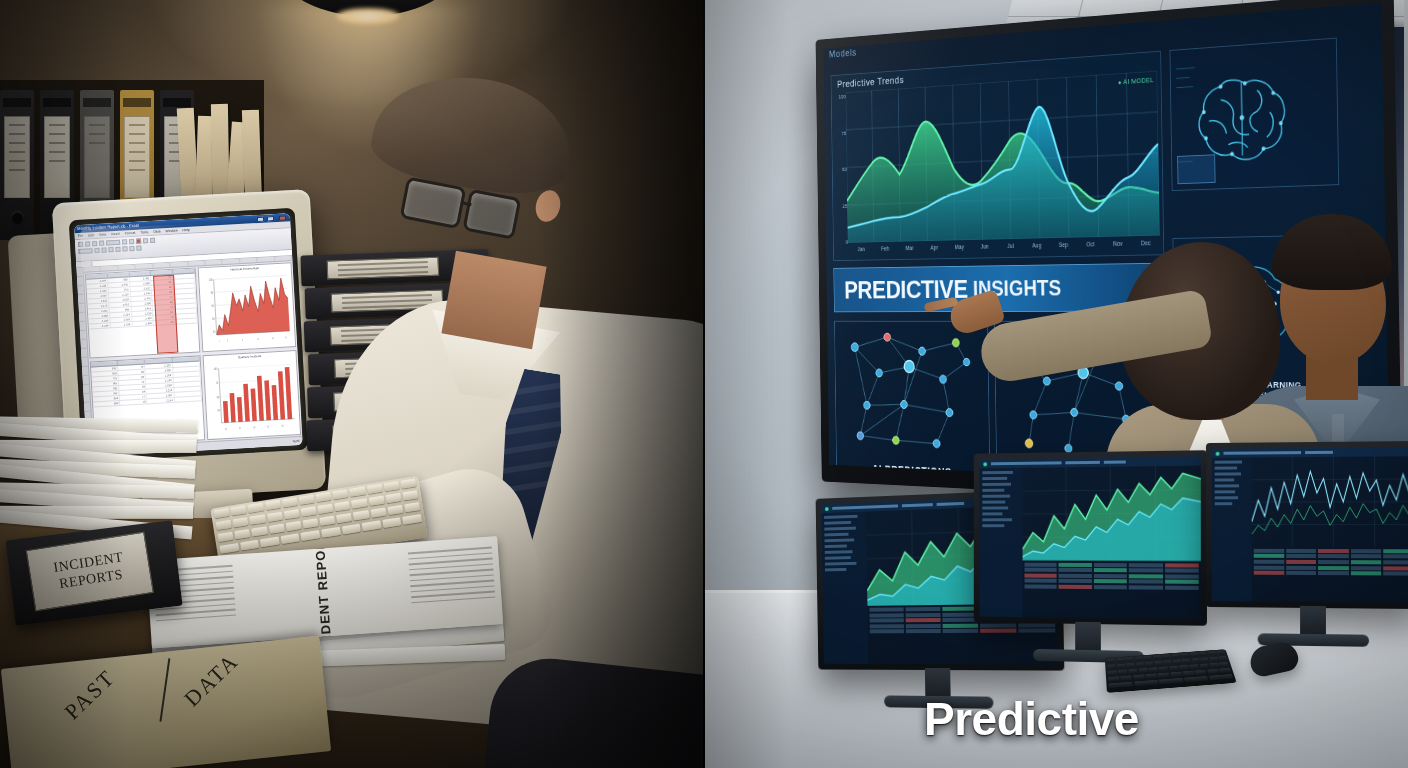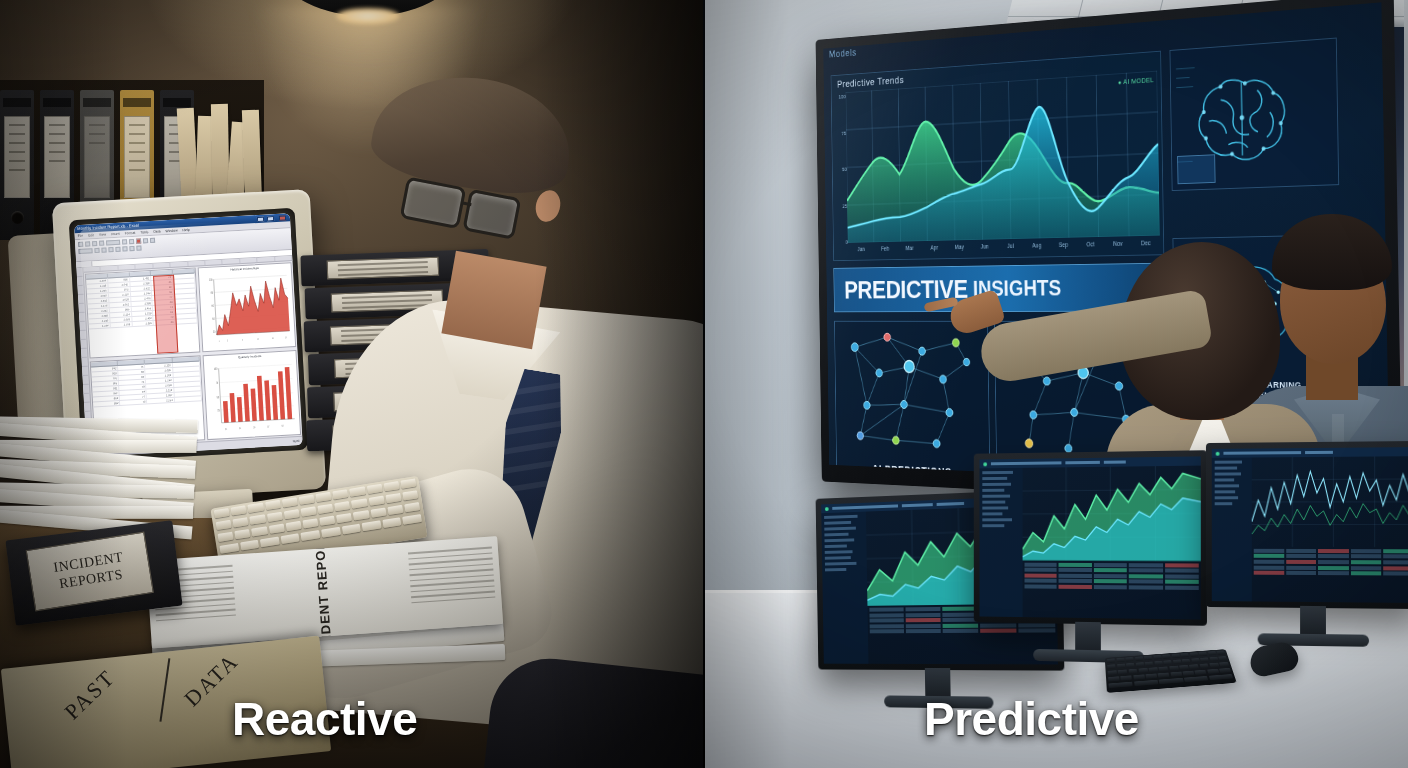--- a/index.html
+++ b/index.html
@@ -1796,16 +1796,15 @@
           <i></i>
         </div>
     </div>
     <div class="mouse2"></div>
 
     <div class="right-vignette"></div>
   </div>
 
   <div class="seam"></div>
 
-  <div class="caption cap-left">Reactive</div>
   <div class="caption cap-right">Predictive</div>
 
 </div>
 
 </body></html>

